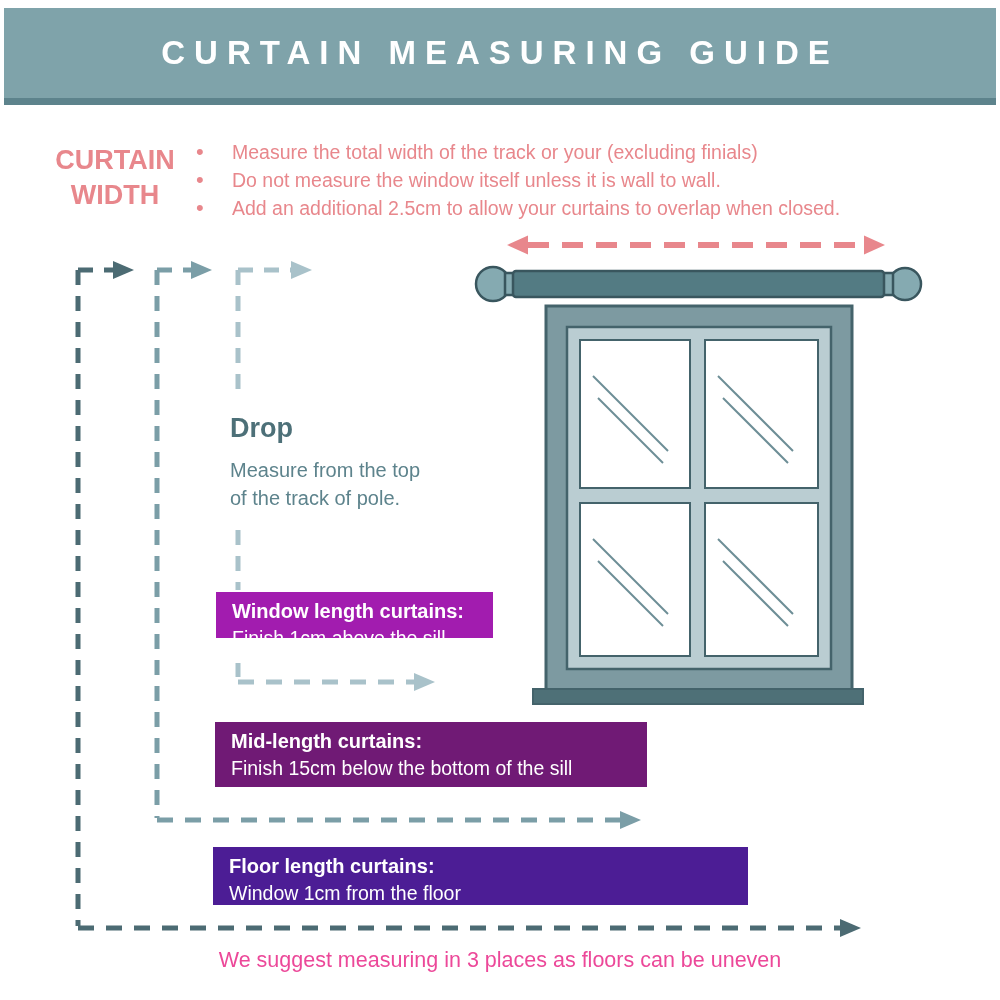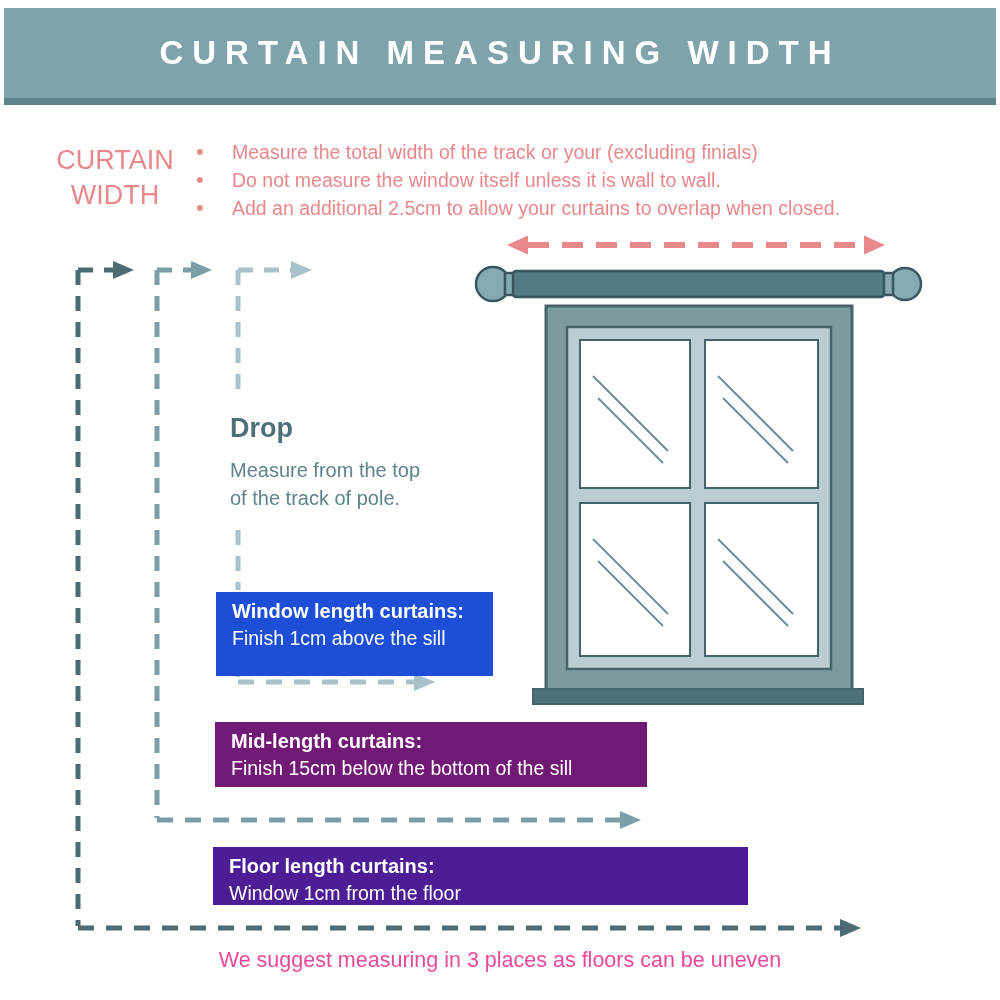--- a/index.html
+++ b/index.html
@@ -15,21 +15,21 @@
   .header h1{
     margin:0;color:#ffffff;font-size:33px;font-weight:bold;letter-spacing:9px;
     text-align:center;white-space:nowrap;
   }
   .header-strip{
     position:absolute;left:4px;right:4px;top:98px;height:7px;background:#5d838c;
   }
   
   .cw-heading{
     position:absolute;left:40px;top:143px;width:150px;
-    color:#e8878c;font-size:27px;font-weight:normal;line-height:1.3;
+    color:#e8878c;font-size:27px;font-weight:bold;line-height:1.3;
     text-align:center;white-space:pre-line;
   }
   
   .bullets{
     position:absolute;left:196px;top:138px;margin:0;padding:0;list-style:none;
     color:#e8878c;font-size:19.5px;line-height:28px;
   }
   .bullets li{display:flex;align-items:baseline;}
   .bullets .dot{width:36px;text-align:left;font-size:22px;flex:0 0 36px;}
   
@@ -38,37 +38,37 @@
     font-size:27px;font-weight:bold;
   }
   .drop-body{
     position:absolute;left:230px;top:456px;color:#5d838c;
     font-size:20px;line-height:1.4;white-space:pre-line;
   }
   
   .label-box{position:absolute;color:#ffffff;padding:5px 16px 0 16px;box-sizing:border-box;}
   .box-title{font-size:20px;font-weight:bold;line-height:28px;}
   .box-sub{font-size:19.5px;line-height:27px;}
-  .box-window{left:216px;top:592px;width:277px;height:84px;background:#1d4ed8;}
+  .box-window{left:216px;top:592px;width:277px;height:46px;background:#a21caf;}
   .box-mid{left:215px;top:722px;width:432px;height:65px;background:#701a75;}
   .box-floor{left:213px;top:847px;width:535px;height:58px;background:#4c1d95;}
   
   .footer{
     position:absolute;left:0;right:0;top:948px;text-align:center;
     color:#ec4899;font-size:21.5px;
   }
   .art{position:absolute;left:0;top:0;}
 </style>
 </head>
 <body>
 
 <div class="canvas">
 
   <header class="header">
-    <h1>CURTAIN MEASURING WIDTH</h1>
+    <h1>CURTAIN MEASURING GUIDE</h1>
   </header>
   <div class="header-strip"></div>
 
   <div class="cw-heading">CURTAIN
 WIDTH</div>
 
   <ul class="bullets">
     <li>
       <span class="dot">•</span>
       <span>Measure the total width of the track or your (excluding finials)</span>

